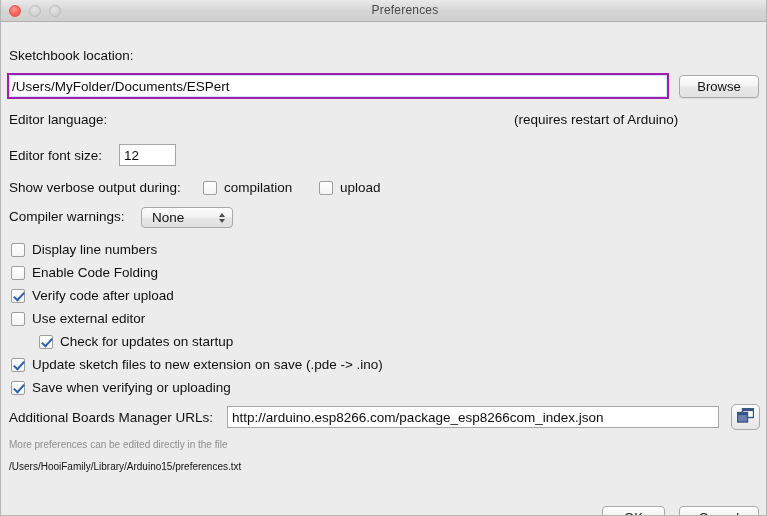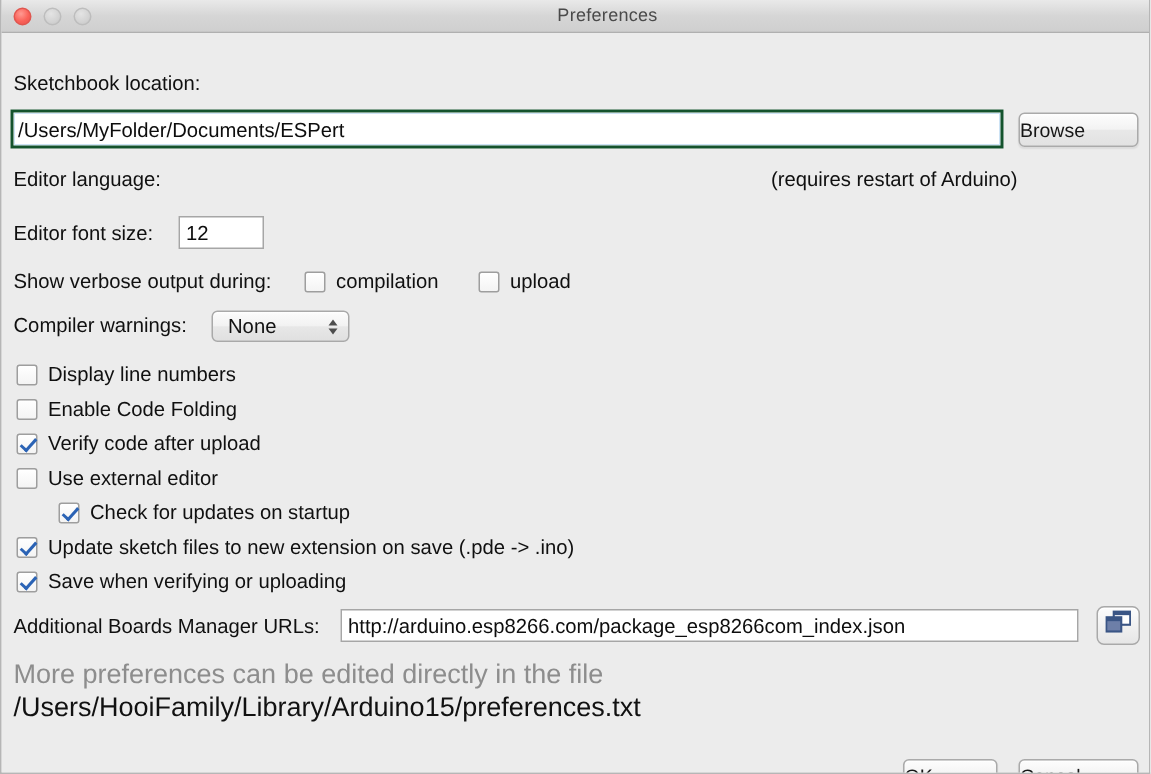--- a/index.html
+++ b/index.html
@@ -83,35 +83,35 @@
     box-sizing: border-box;
     background: #ffffff;
     border: 1px solid #a6a6a6;
     font-family: "Liberation Sans", "DejaVu Sans", sans-serif;
     font-size: 13.5px;
     color: #0d0d0d;
     padding: 0 4px;
     outline: none;
   }
   .textfield.focused {
-    border: 2px solid #14532d;
+    border: 2px solid #a21caf;
     box-shadow: 0 0 0 1px #cde3f5 inset;
     padding: 0 3px;
   }
 
   
   .btn {
     box-sizing: border-box;
     background: linear-gradient(to bottom, #fdfdfd 0%, #f3f3f3 48%, #e8e8e8 52%, #e2e2e2 100%);
     border: 1px solid #aaaaaa;
     border-radius: 4px;
     font-family: "Liberation Sans", "DejaVu Sans", sans-serif;
     font-size: 13px;
     color: #161616;
-    text-align: left;
+    text-align: center;
     cursor: default;
     box-shadow: 0 1px 0 rgba(255,255,255,0.7) inset, 0 1px 1px rgba(0,0,0,0.07);
   }
 
   
   .popup {
     position: relative;
     box-sizing: border-box;
     background: linear-gradient(to bottom, #fcfcfc 0%, #f2f2f2 48%, #e7e7e7 52%, #e0e0e0 100%);
     border: 1px solid #a9a9a9;
@@ -189,21 +189,21 @@
     background: linear-gradient(to bottom, #fdfdfd 0%, #f1f1f1 50%, #e6e6e6 100%);
     display: flex;
     align-items: center;
     justify-content: center;
     box-shadow: 0 1px 0 rgba(255,255,255,0.8) inset;
   }
 
   
   .note {
     position: absolute;
-    font-size: 18px;
+    font-size: 10px;
     white-space: nowrap;
   }
   .note.g { color: #8d8d8d; }
   .note.b { color: #111111; }
 </style>
 </head>
 <body>
 
 <div class="window">
 

